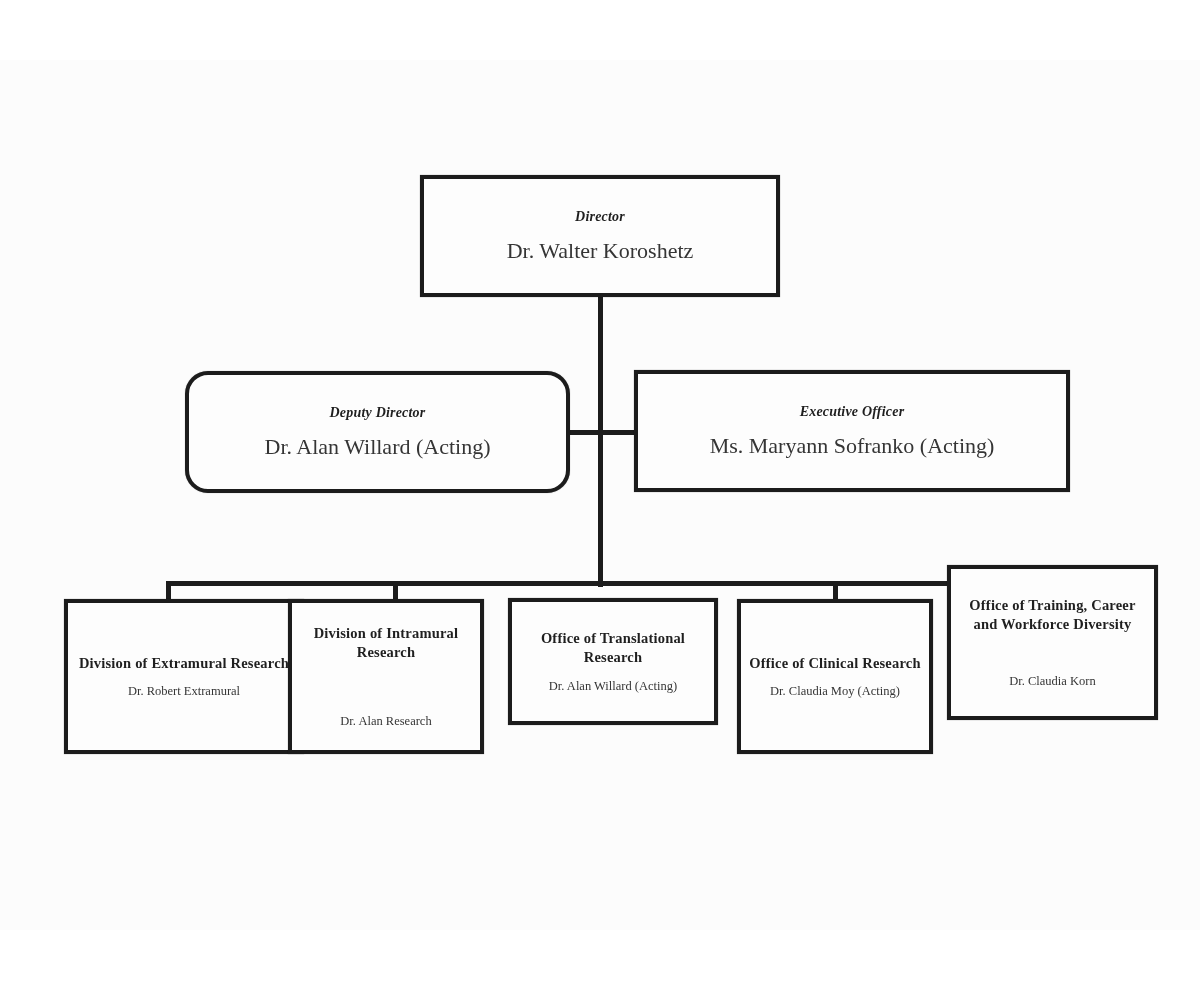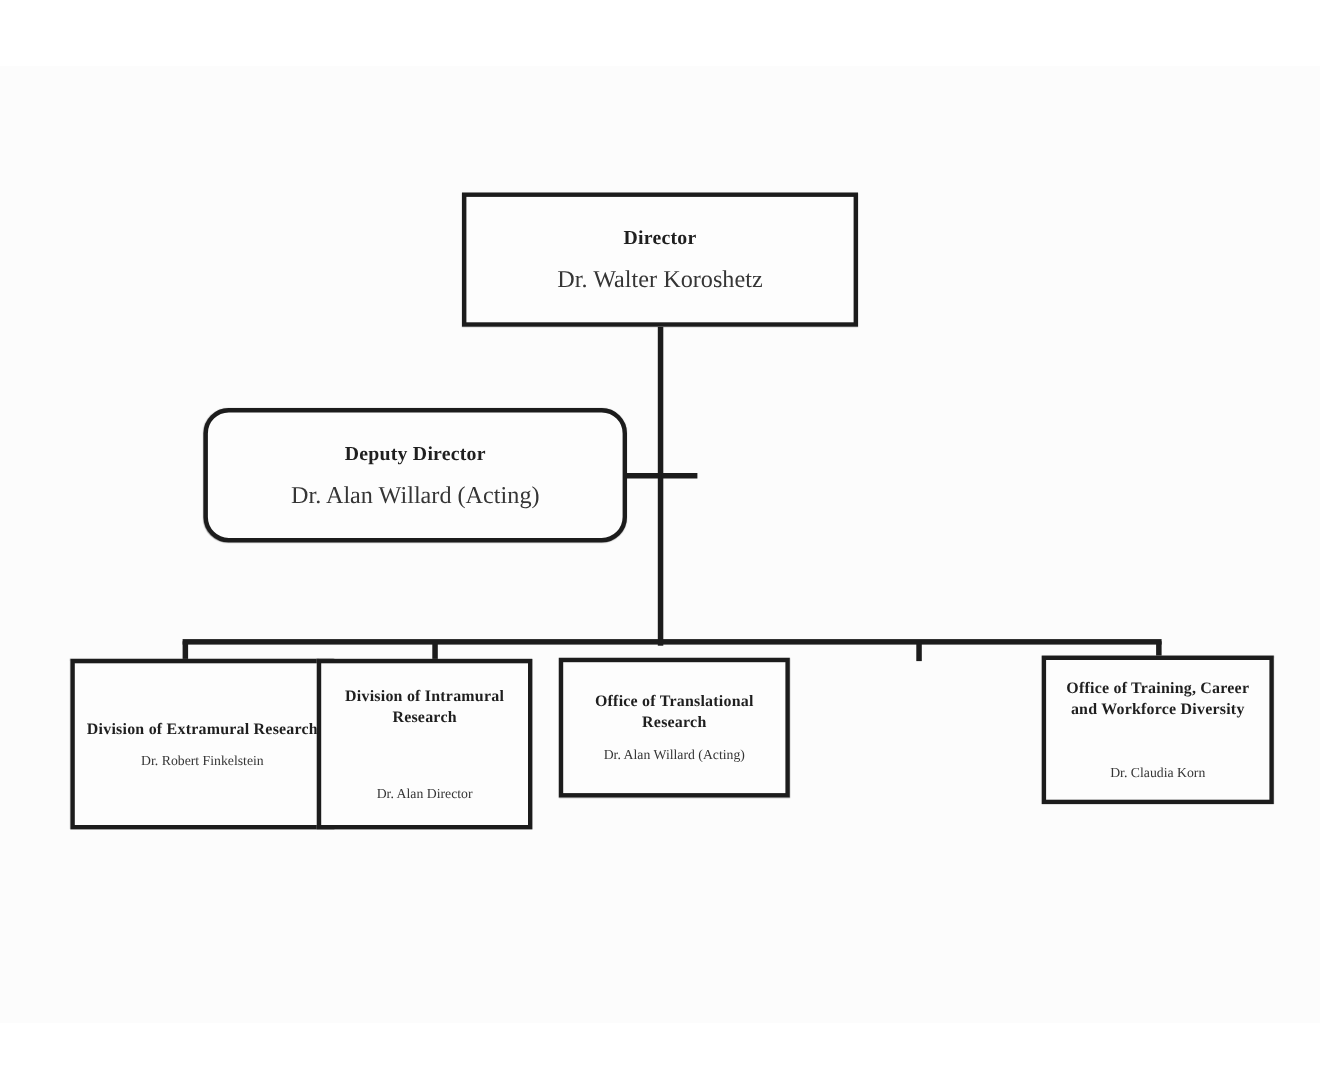--- a/index.html
+++ b/index.html
@@ -37,36 +37,36 @@
   .org-box .box-title {
     font-weight: 700;
     color: #1f1f1f;
     letter-spacing: 0.2px;
   }
   .org-box .box-name {
     font-weight: 400;
     color: #353535;
   }
   
-  .tier-big .box-title { font-size: 18px; line-height: 1.25; }
+  .tier-big .box-title { font-size: 14px; line-height: 1.25; font-style: italic; }
   .tier-big .box-name  { font-size: 22px; margin-top: 13px; }
   
   .tier-small { padding: 0 6px; }
   .tier-small .box-title { font-size: 14.5px; line-height: 1.3; }
   .tier-small .box-name  { font-size: 12.5px; margin-top: 12px; }
 
   
   #box-director          { left: 420px; top: 175px; width: 360px; height: 122px; }
   #box-deputy-director   { left: 185px; top: 371px; width: 385px; height: 122px; border-radius: 23px; }
   #box-executive-officer { left: 634px; top: 370px; width: 436px; height: 122px; }
   #box-extramural        { left:  64px; top: 599px; width: 240px; height: 155px; }
   #box-intramural        { left: 288px; top: 599px; width: 196px; height: 155px; gap: 40px; }
   #box-translational     { left: 508px; top: 598px; width: 210px; height: 127px; }
   #box-clinical          { left: 737px; top: 599px; width: 196px; height: 155px; }
-  #box-training          { left: 947px; top: 596px; width: 211px; height: 135px; gap: 28px; }
+  #box-training          { left: 947px; top: 565px; width: 211px; height: 155px; gap: 28px; }
 
   .connector {
     position: absolute;
     background: #1c1c1c;
   }
   
   #line-trunk        { left: 598px; top: 297px; width: 5px;  height: 290px; }
   
   #line-stub-deputy  { left: 570px; top: 430px; width: 30px; height: 5px; }
   #line-stub-exec    { left: 601px; top: 430px; width: 33px; height: 5px; }
@@ -95,30 +95,38 @@
 
   <div class="org-box tier-big" id="box-director">
     <div class="box-title">Director</div>
     <div class="box-name">Dr. Walter Koroshetz</div>
   </div>
 
   <div class="org-box tier-big" id="box-deputy-director">
     <div class="box-title">Deputy Director</div>
     <div class="box-name">Dr. Alan Willard (Acting)</div>
   </div>
+  <div class="org-box tier-big" id="box-executive-officer">
+    <div class="box-title">Executive Officer</div>
+    <div class="box-name">Ms. Maryann Sofranko (Acting)</div>
+  </div>
 
   <div class="org-box tier-small" id="box-extramural">
     <div class="box-title">Division of Extramural Research</div>
-    <div class="box-name">Dr. Robert Finkelstein</div>
+    <div class="box-name">Dr. Robert Extramural</div>
   </div>
   <div class="org-box tier-small" id="box-intramural">
     <div class="box-title">Division of Intramural Research</div>
-    <div class="box-name">Dr. Alan Director</div>
+    <div class="box-name">Dr. Alan Research</div>
   </div>
   <div class="org-box tier-small" id="box-translational">
     <div class="box-title">Office of Translational Research</div>
     <div class="box-name">Dr. Alan Willard (Acting)</div>
+  </div>
+  <div class="org-box tier-small" id="box-clinical">
+    <div class="box-title">Office of Clinical Research</div>
+    <div class="box-name">Dr. Claudia Moy (Acting)</div>
   </div>
   <div class="org-box tier-small" id="box-training">
     <div class="box-title">Office of Training, Career and Workforce Diversity</div>
     <div class="box-name">Dr. Claudia Korn</div>
   </div>
 </div>
 
 </body></html>

